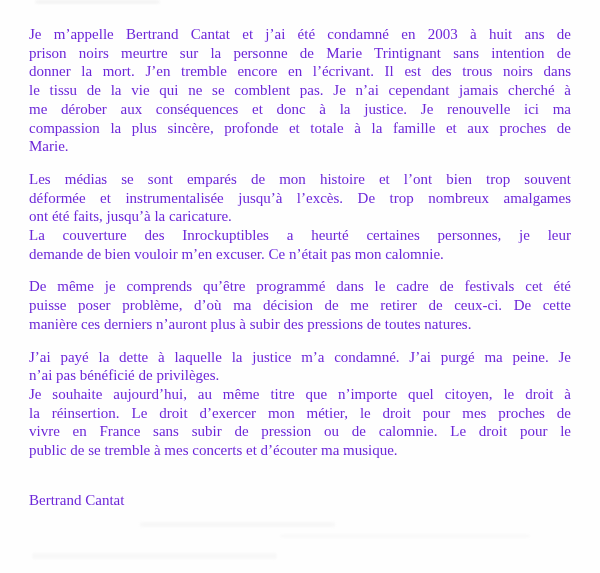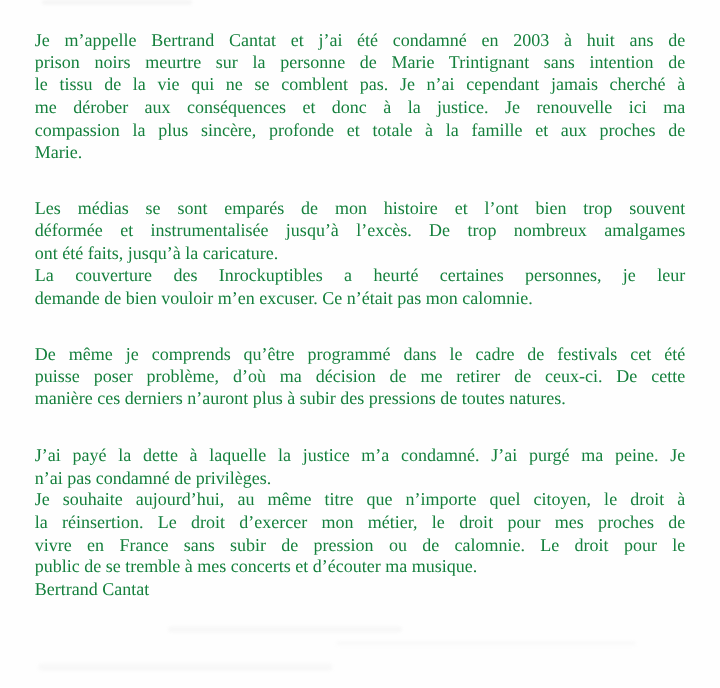--- a/index.html
+++ b/index.html
@@ -7,42 +7,43 @@
     padding: 0;
     background: #ffffff;
   }
   .page {
     position: relative;
     width: 600px;
     height: 573px;
     background: #fefefe;
     overflow: hidden;
     font-family: "Liberation Serif", serif;
-    color: #15803d;
+    color: #6d28d9;
   }
   .statement {
     position: absolute;
     left: 29px;
     right: 29px;
     top: 25px;
     font-size: 15px;
     line-height: 18.7px;
   }
   .block { margin: 0; }
-  .block.gap { margin-top: 28px; }
+  .block.gap { margin-top: 14px; }
   .line {
     text-align: justify;
     text-align-last: justify;
     white-space: normal;
   }
   .line.last {
     text-align: right;
     text-align-last: left;
   }
   .signature {
+    margin-top: 31px;
     text-align: left;
   }
   
   .artifact {
     position: absolute;
     background: #ececec;
     opacity: 0.5;
     filter: blur(1.2px);
     border-radius: 2px;
     pointer-events: none;
@@ -56,20 +57,21 @@
 <body>
 
 <div class="page">
   <div class="artifact a-top"></div>
 
   <div class="statement">
     <div>
         <div class="block">
           <div class="line">Je m’appelle Bertrand Cantat et j’ai été condamné en 2003 à huit ans de</div>
           <div class="line">prison noirs meurtre sur la personne de Marie Trintignant sans intention de</div>
+          <div class="line">donner la mort. J’en tremble encore en l’écrivant. Il est des trous noirs dans</div>
           <div class="line">le tissu de la vie qui ne se comblent pas. Je n’ai cependant jamais cherché à</div>
           <div class="line">me dérober aux conséquences et donc à la justice. Je renouvelle ici ma</div>
           <div class="line">compassion la plus sincère, profonde et totale à la famille et aux proches de</div>
           <div class="line last">Marie.</div>
         </div>
         <div class="block gap">
           <div class="line">Les médias se sont emparés de mon histoire et l’ont bien trop souvent</div>
           <div class="line">déformée et instrumentalisée jusqu’à l’excès. De trop nombreux amalgames</div>
           <div class="line last">ont été faits, jusqu’à la caricature.</div>
         </div>
@@ -77,21 +79,21 @@
           <div class="line">La couverture des Inrockuptibles a heurté certaines personnes, je leur</div>
           <div class="line last">demande de bien vouloir m’en excuser. Ce n’était pas mon calomnie.</div>
         </div>
         <div class="block gap">
           <div class="line">De même je comprends qu’être programmé dans le cadre de festivals cet été</div>
           <div class="line">puisse poser problème, d’où ma décision de me retirer de ceux-ci. De cette</div>
           <div class="line last">manière ces derniers n’auront plus à subir des pressions de toutes natures.</div>
         </div>
         <div class="block gap">
           <div class="line">J’ai payé la dette à laquelle la justice m’a condamné. J’ai purgé ma peine. Je</div>
-          <div class="line last">n’ai pas condamné de privilèges.</div>
+          <div class="line last">n’ai pas bénéficié de privilèges.</div>
         </div>
         <div class="block">
           <div class="line">Je souhaite aujourd’hui, au même titre que n’importe quel citoyen, le droit à</div>
           <div class="line">la réinsertion. Le droit d’exercer mon métier, le droit pour mes proches de</div>
           <div class="line">vivre en France sans subir de pression ou de calomnie. Le droit pour le</div>
           <div class="line last">public de se tremble à mes concerts et d’écouter ma musique.</div>
         </div>
       </div>
     <div class="signature">Bertrand Cantat</div>
   </div>

